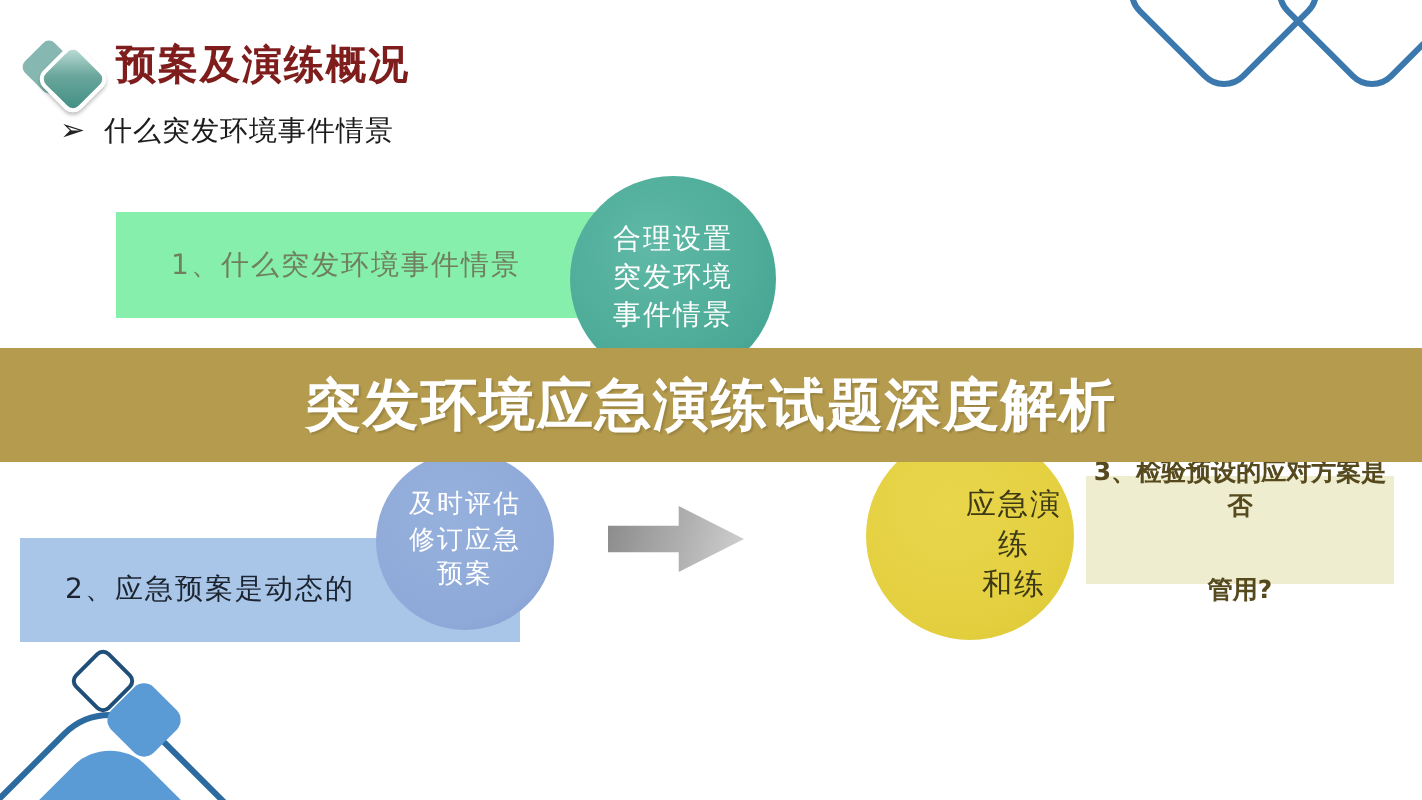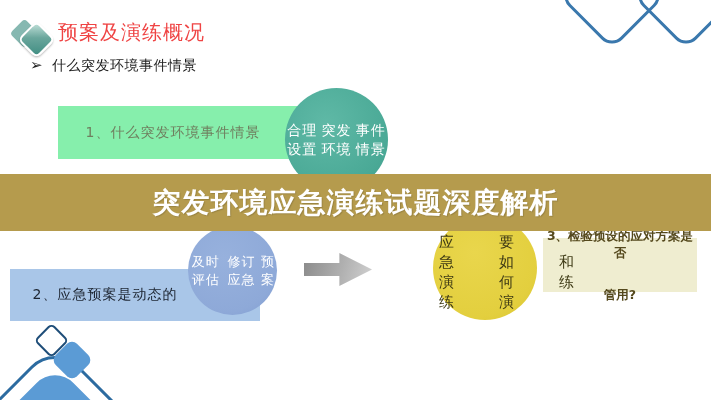--- a/index.html
+++ b/index.html
@@ -24,21 +24,21 @@
     border-radius: 6px; background: #86b8b1;
   }
   #hdr-diamond-front {
     left: 23px; top: 26px; width: 27px; height: 27px;
     border-radius: 6px;
     background: linear-gradient(135deg, #c2e1da 0%, #6aa69c 45%, #3f8d82 100%);
     box-shadow: 1px 1px 2px rgba(0,0,0,0.25);
   }
   #page-title {
     position: absolute; left: 58px; top: 19px;
-    font-size: 20px; font-weight: normal; color: #ef4444; letter-spacing: 1px; text-align: right;
+    font-size: 20px; font-weight: bold; color: #7f1d1d; letter-spacing: 1px; text-align: right;
   }
   #bullet-marker {
     position: absolute; left: 30px; top: 56px;
     font-size: 15px; color: #222222;
   }
   #bullet-text {
     position: absolute; left: 52px; top: 57px;
     font-size: 14px; color: #1c1c1c; letter-spacing: 0.5px;
   }
 
@@ -57,21 +57,21 @@
     flex-direction: column; justify-content: center; gap: 24px;
   }
   #step3-bar .bar-line {
     display: block; width: 100%; text-align: center;
     font-size: 12.5px; color: #55491d; font-weight: 600; line-height: 1.4;
   }
 
   
   .circle {
     position: absolute; z-index: 2; border-radius: 50%;
-    display: flex; flex-direction: row; align-items: center; justify-content: center;
+    display: flex; flex-direction: column; align-items: center; justify-content: center;
     text-align: center;
   }
   .circle span { display: block; }
   #step1-circle {
     left: 285px; top: 88px; width: 103px; height: 103px;
     background: radial-gradient(circle at 40% 35%, #5fb9a6 0%, #4aa996 70%, #3f9c8a 100%);
   }
   #step1-circle span { color: #ffffff; font-size: 14px; line-height: 1.35; letter-spacing: 1px; }
   #step2-circle {
     left: 188px; top: 226px; width: 89px; height: 89px;
@@ -167,21 +167,20 @@
   <div class="circle" id="step2-circle">
     <span>及时评估</span>
     <span>修订应急</span>
     <span>预案</span>
   </div>
 
   <div id="flow-arrow"></div>
 
   <div class="circle" id="step3-circle">
     <span>应急演练</span>
-    <span>要如何演</span>
     <span>和练</span>
   </div>
 
   <div class="bar" id="step3-bar">
     <span class="bar-line">3、检验预设的应对方案是否</span>
     <span class="bar-line">管用?</span>
   </div>
 
 </div>
 

